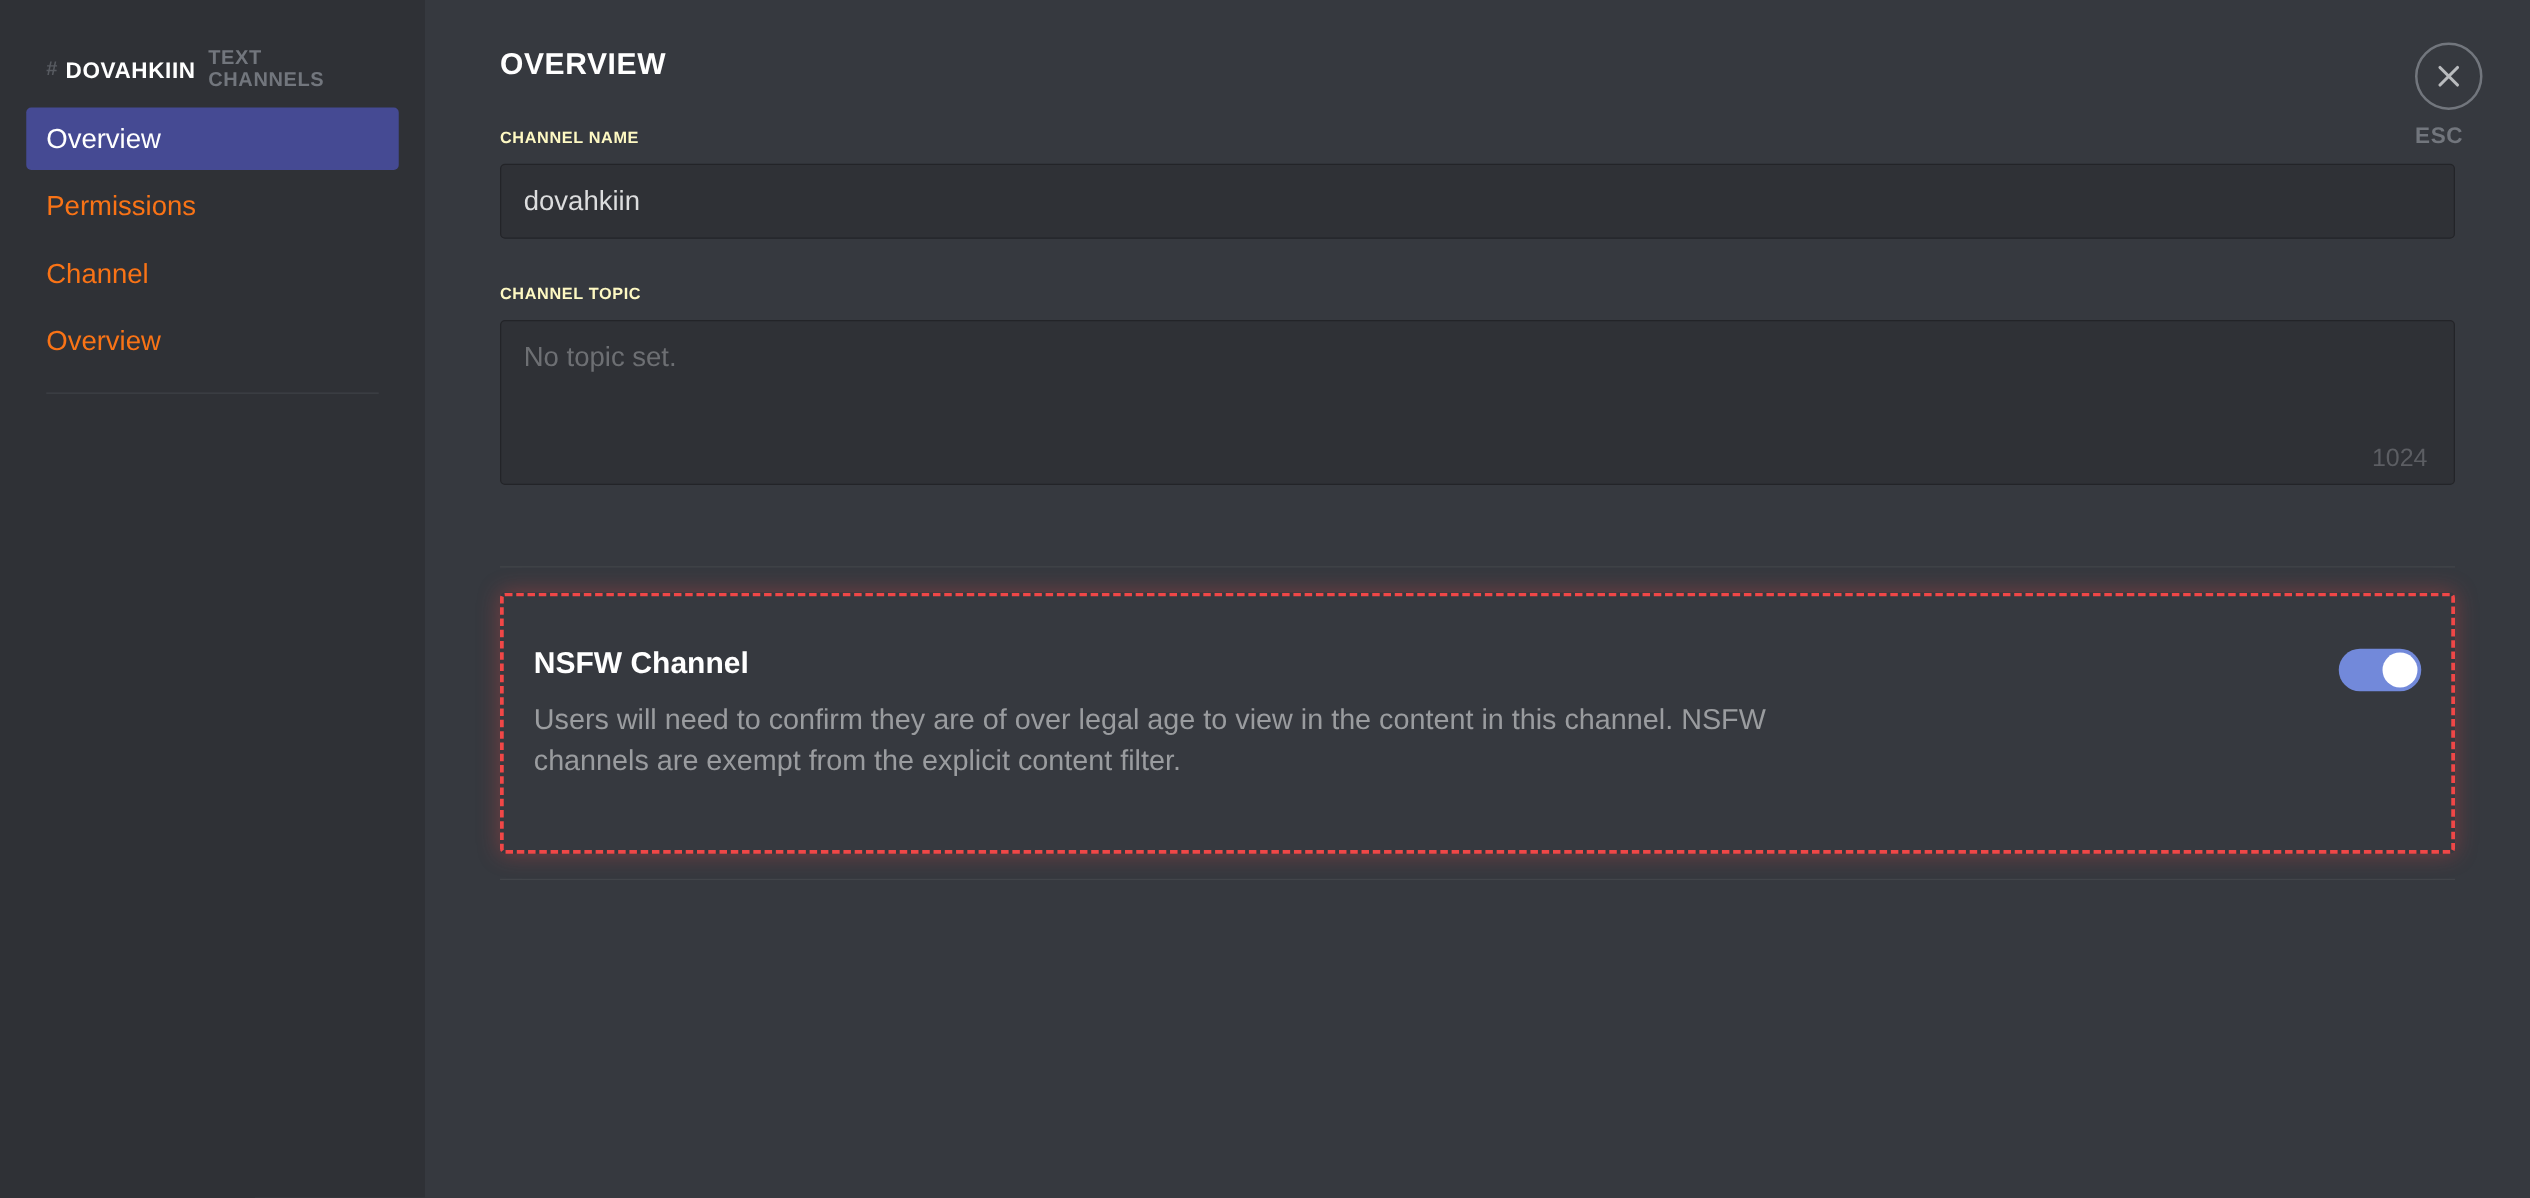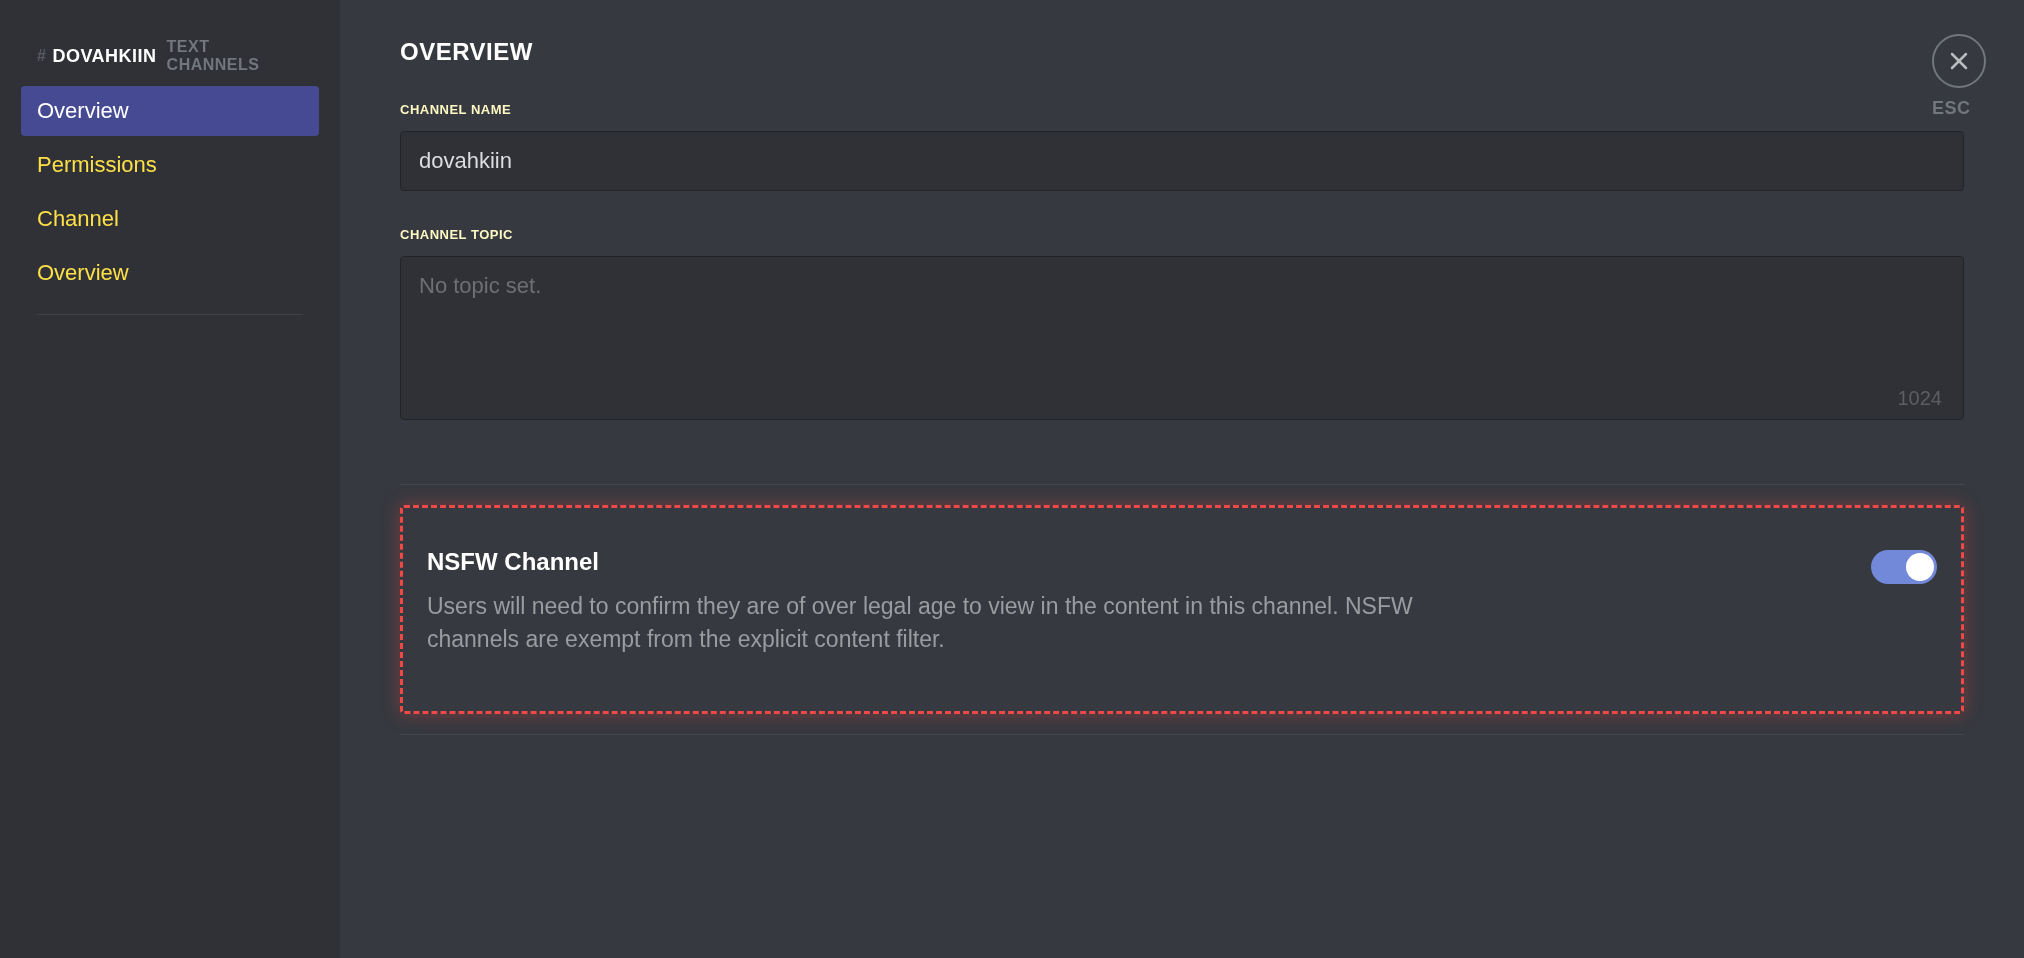--- a/index.html
+++ b/index.html
@@ -47,21 +47,21 @@
       color: #72767d;
       text-transform: uppercase;
       font-size: 16px;
       font-weight: 700;
       margin-left: 4px;
     }
     .nav-item {
       padding: 12px 16px;
       border-radius: 4px;
       font-size: 22px;
-      color: #fde047;
+      color: #f97316;
       cursor: pointer;
       margin-bottom: 4px;
     }
     .nav-item.active {
       background: #454a93;
       color: #ffffff;
     }
     .nav-divider {
       height: 1px;
       background: #3f4147;
@@ -109,21 +109,21 @@
     .textarea-input {
       width: 100%;
       background: #2f3136;
       border: 1px solid #232428;
       border-radius: 4px;
       padding: 16px 18px;
       font-size: 22px;
       color: #dcddde;
       outline: none;
       resize: none;
-      height: 164px;
+      height: 132px;
       font-family: inherit;
     }
     .textarea-input::placeholder {
       color: #6d6f73;
     }
     .char-counter {
       position: absolute;
       bottom: 14px;
       right: 22px;
       font-size: 20px;

